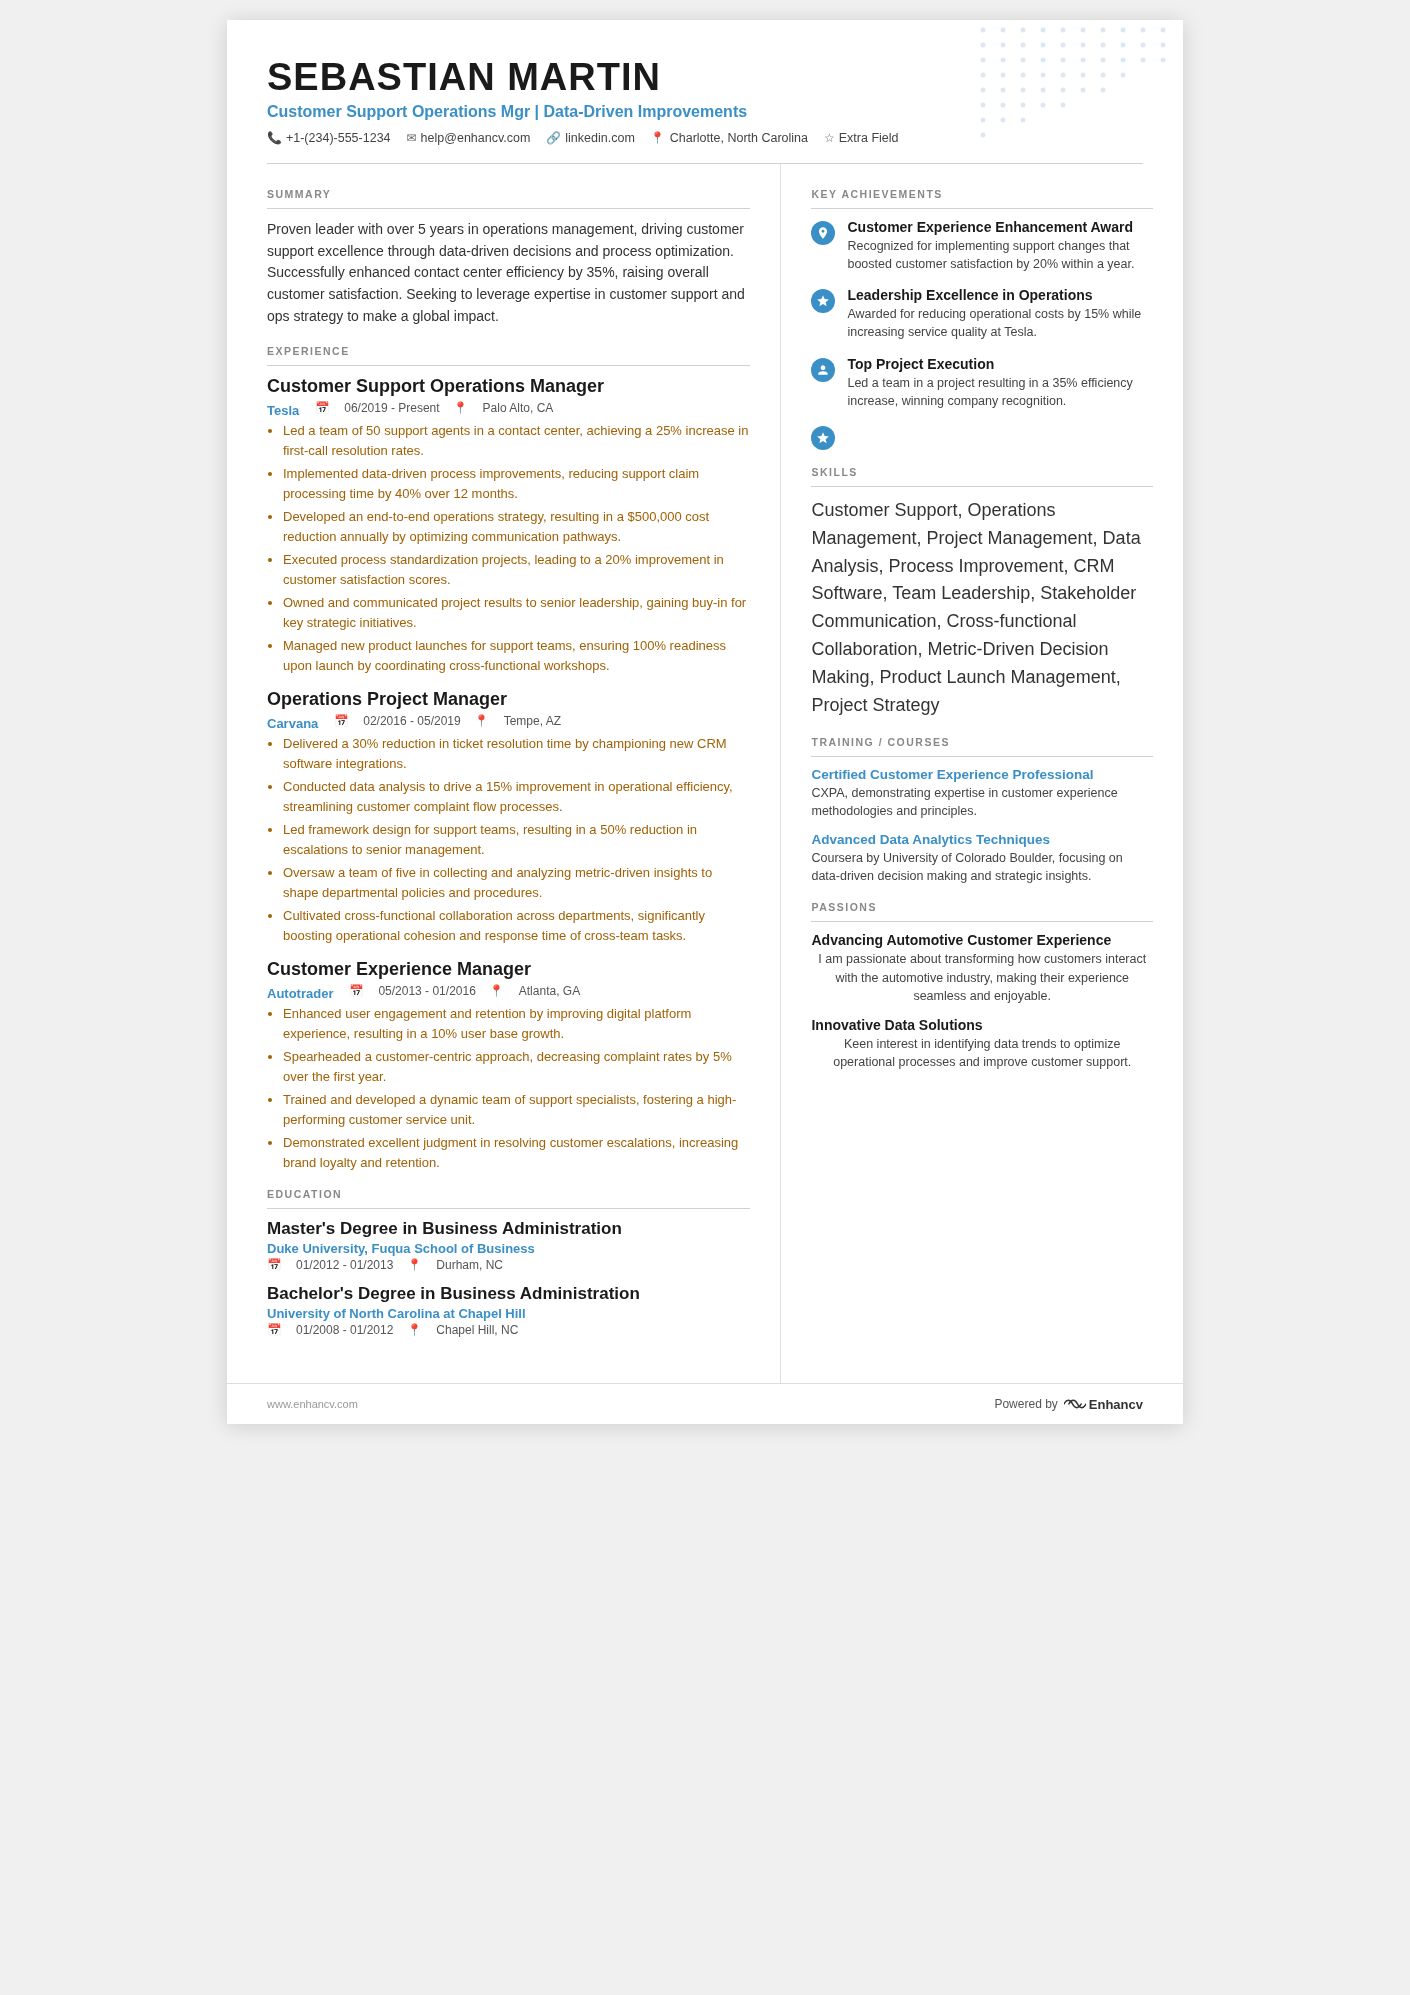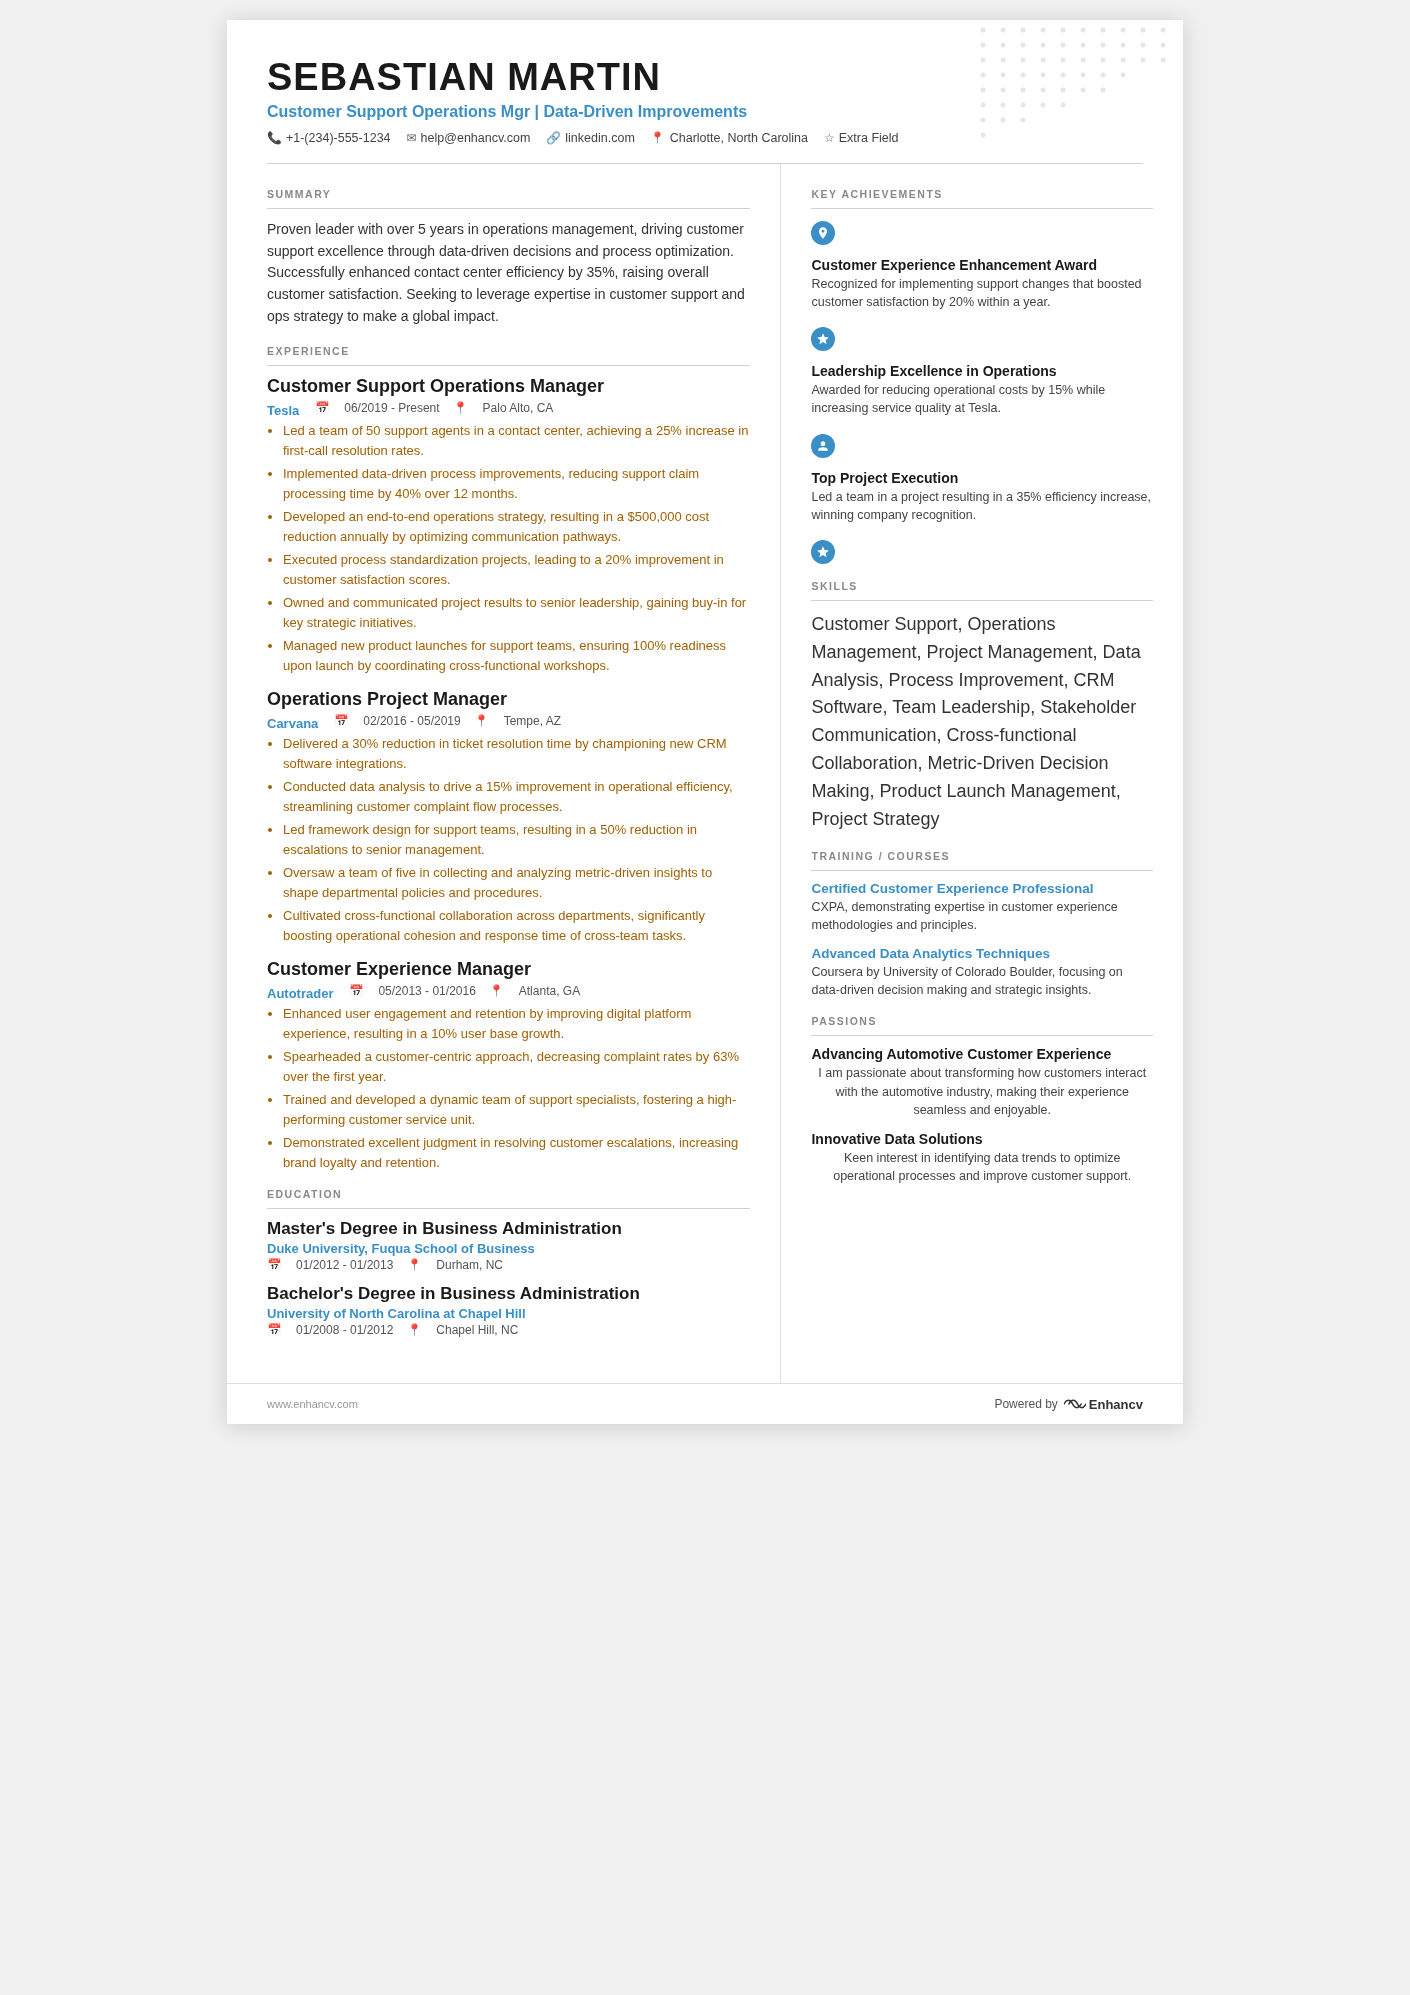--- a/index.html
+++ b/index.html
@@ -164,21 +164,20 @@
       color: #555;
       font-family: Arial, sans-serif;
       margin-top: 2px;
       margin-bottom: 12px;
     }
     
     .achievement-item {
       display: flex;
       gap: 12px;
       margin-bottom: 14px;
-      flex-direction: column;
     }
     .achievement-icon {
       flex: 0 0 24px;
       width: 24px;
       height: 24px;
       border-radius: 50%;
       background: #3a8fc7;
       display: flex;
       align-items: center;
       justify-content: center;
@@ -430,21 +429,21 @@
             <span class="job-company">Autotrader</span>
             <div class="job-meta">
               <span>📅</span>
               <span>05/2013 - 01/2016</span>
               <span>📍</span>
               <span>Atlanta, GA</span>
             </div>
           </div>
           <ul class="job-bullets">
             <li>Enhanced user engagement and retention by improving digital platform experience, resulting in a 10% user base growth.</li>
-            <li>Spearheaded a customer-centric approach, decreasing complaint rates by 63% over the first year.</li>
+            <li>Spearheaded a customer-centric approach, decreasing complaint rates by 5% over the first year.</li>
             <li>Trained and developed a dynamic team of support specialists, fostering a high-performing customer service unit.</li>
             <li>Demonstrated excellent judgment in resolving customer escalations, increasing brand loyalty and retention.</li>
           </ul>
         </div>
       </div>
 
       <div class="section-spacing">
         <div class="section-label">EDUCATION</div>
         <hr class="section-divider">
 

